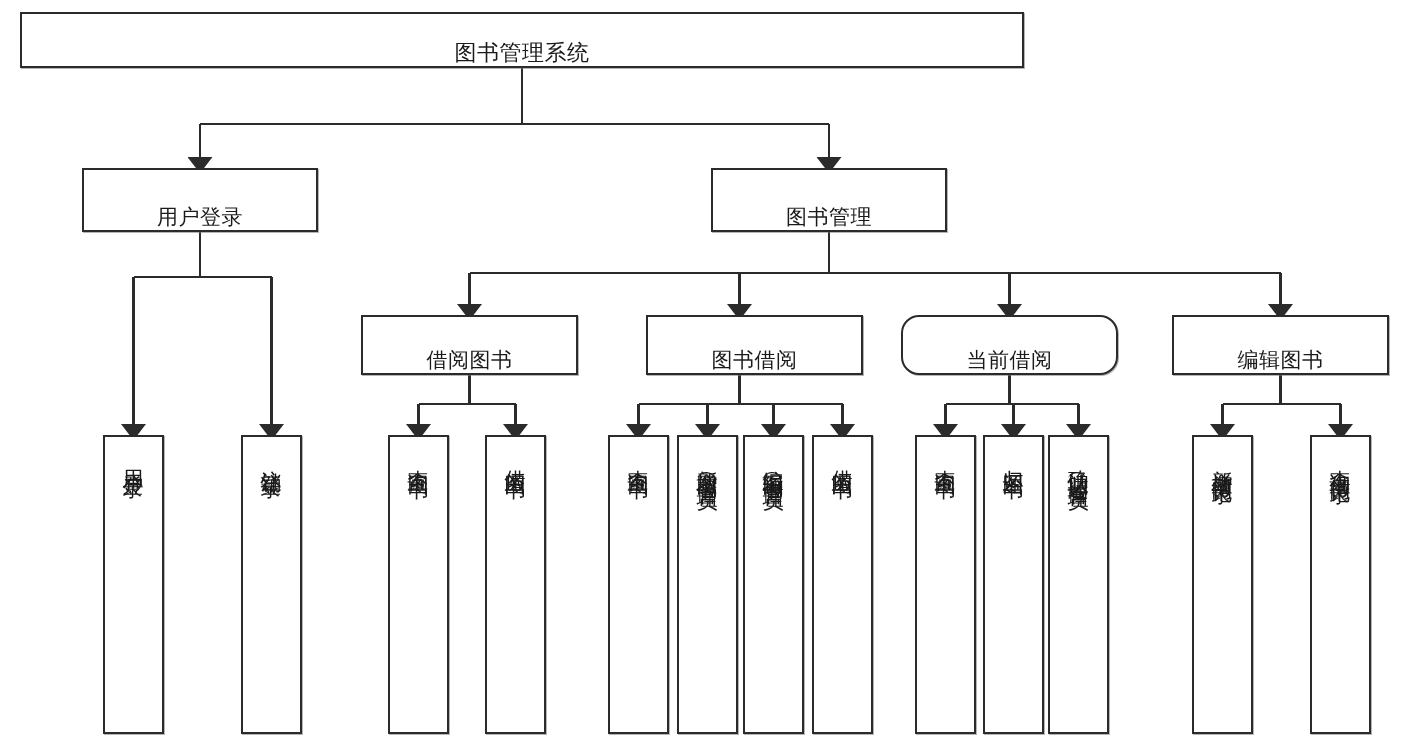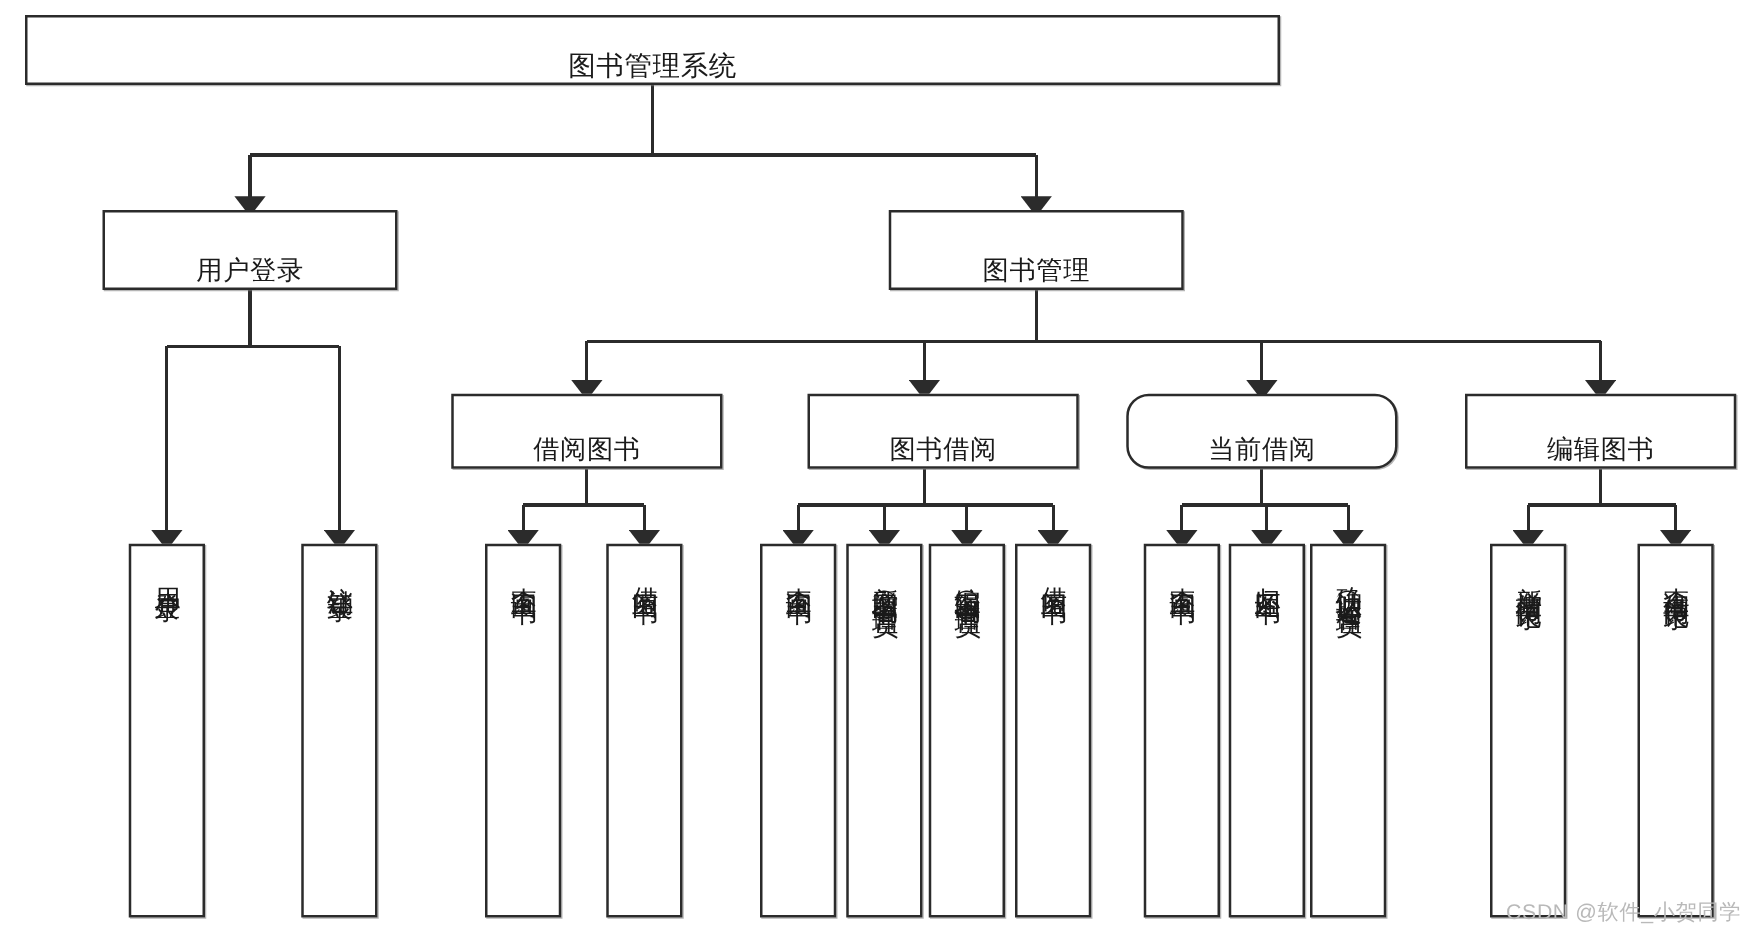--- a/index.html
+++ b/index.html
@@ -175,14 +175,13 @@
         <span class="label">确认归还（管理员）</span>
       </div>
       <div class="node vert" style="left: 1192px; top: 435px; width: 61px; height: 299px;">
         <span class="label">新增借阅记录</span>
       </div>
       <div class="node vert" style="left: 1310px; top: 435px; width: 61px; height: 299px;">
         <span class="label">查询借阅记录</span>
       </div>
     </div>
 
-  <div class="watermark">CSDN @软件_小贺同学</div>
 </div>
 
 </body></html>

